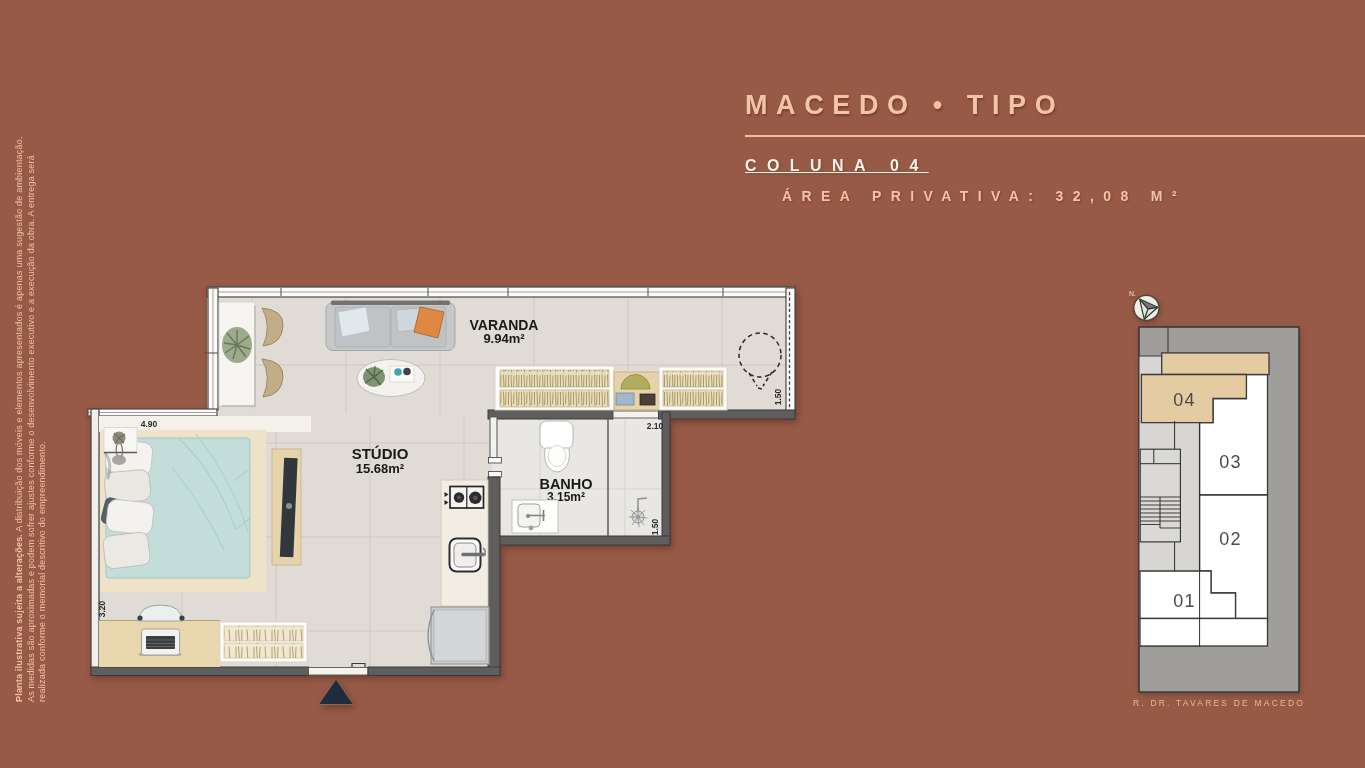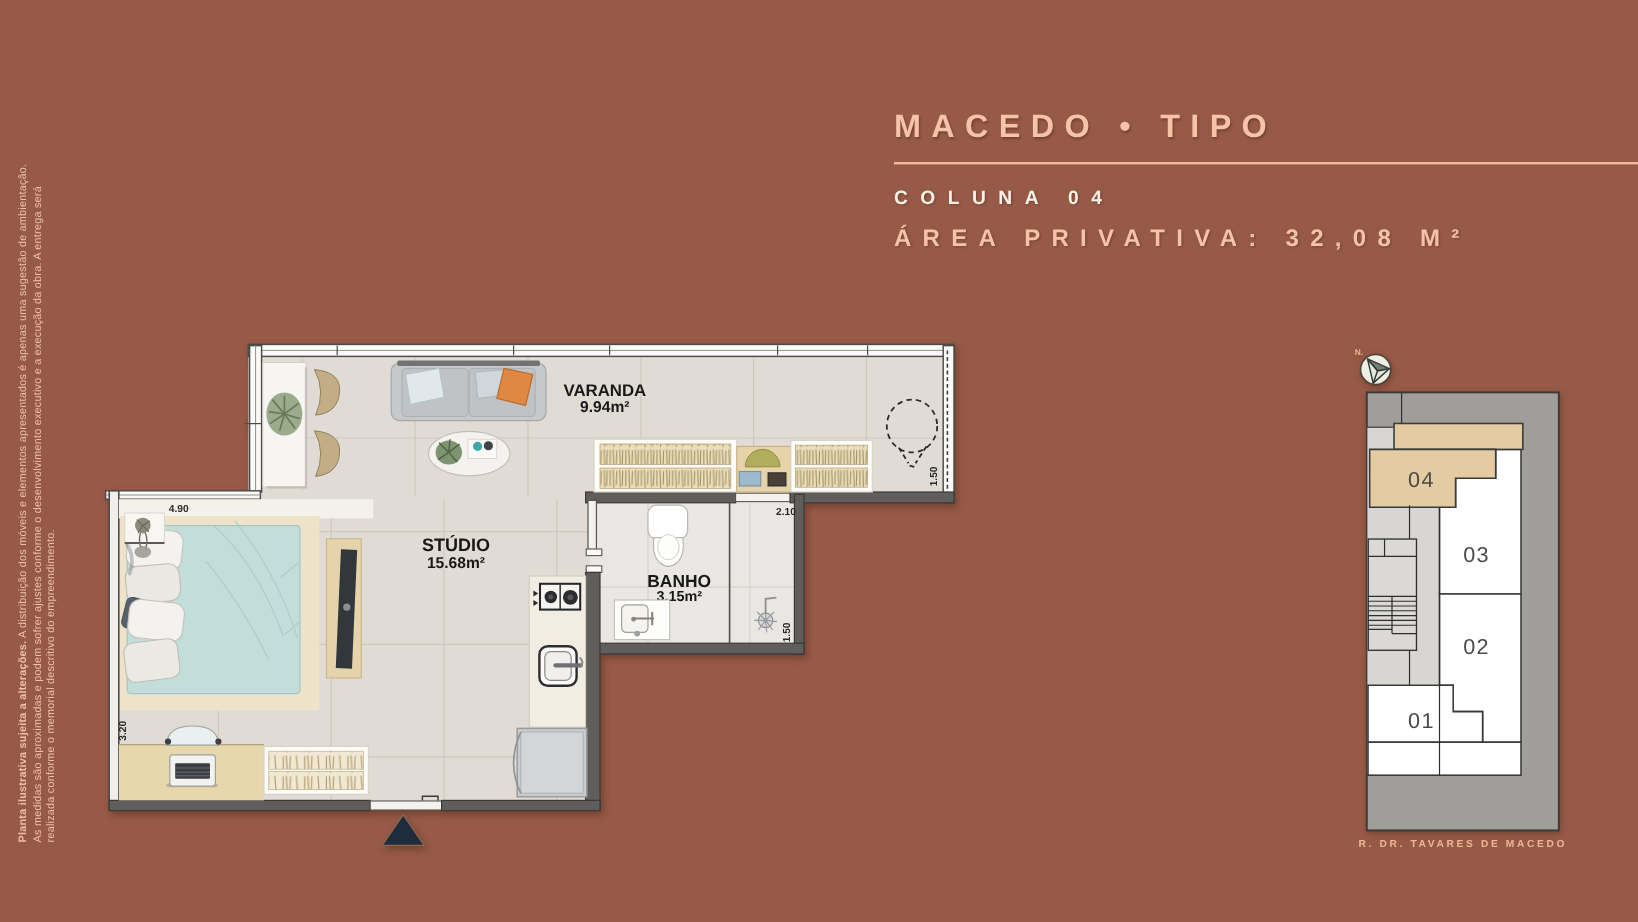--- a/index.html
+++ b/index.html
@@ -1,22 +1,22 @@
 <!DOCTYPE html>
 <html><head>
 <meta charset="utf-8">
 <style>
   html,body{margin:0;padding:0;}
   body{width:1365px;height:768px;overflow:hidden;background:#975a47;font-family:"Liberation Sans",sans-serif;position:relative;}
   .ttl{position:absolute;left:745px;top:90px;font-size:27px;font-weight:bold;letter-spacing:8.6px;color:#f4c3a8;text-shadow:1px 2px 2px rgba(60,20,5,0.35);}
   .rule{position:absolute;left:745px;top:135px;width:620px;height:2px;background:#efbd9f;}
-  .col{position:absolute;left:745px;top:157px;font-size:16px;font-weight:bold;letter-spacing:10.4px;color:#f8f2e7;text-shadow:1px 1px 2px rgba(60,20,5,0.3);}
-  .area{position:absolute;left:745px;top:188px;font-size:20px;font-weight:bold;letter-spacing:9.4px;color:#f4c3a8;text-shadow:1px 1px 2px rgba(60,20,5,0.3);}
+  .col{position:absolute;left:745px;top:157px;font-size:16px;font-weight:bold;letter-spacing:10.4px;color:#f8f2e7;text-shadow:1px 1px 2px rgba(60,20,5,0.3);text-decoration:underline;}
+  .area{position:absolute;left:782px;top:188px;font-size:14px;font-weight:bold;letter-spacing:9.4px;color:#f4c3a8;text-shadow:1px 1px 2px rgba(60,20,5,0.3);}
   .disc{position:absolute;left:14px;top:702px;transform:rotate(-90deg);transform-origin:0 0;width:622px;font-size:9px;line-height:11.6px;color:#eec0a6;letter-spacing:0.2px;}
-  .street{position:absolute;left:1128px;top:698px;width:182px;text-align:center;white-space:nowrap;font-size:8.5px;font-weight:bold;letter-spacing:2.2px;color:#eab795;}
+  .street{position:absolute;left:1128px;top:698px;width:182px;text-align:center;white-space:nowrap;font-size:8.5px;font-weight:normal;letter-spacing:2.2px;color:#eab795;}
   svg text{font-family:"Liberation Sans",sans-serif;}
 </style>
 </head>
 <body>
 
 <div class="ttl">MACEDO • TIPO</div>
 
 <div class="rule"></div>
 
 <div class="col">COLUNA 04</div>

